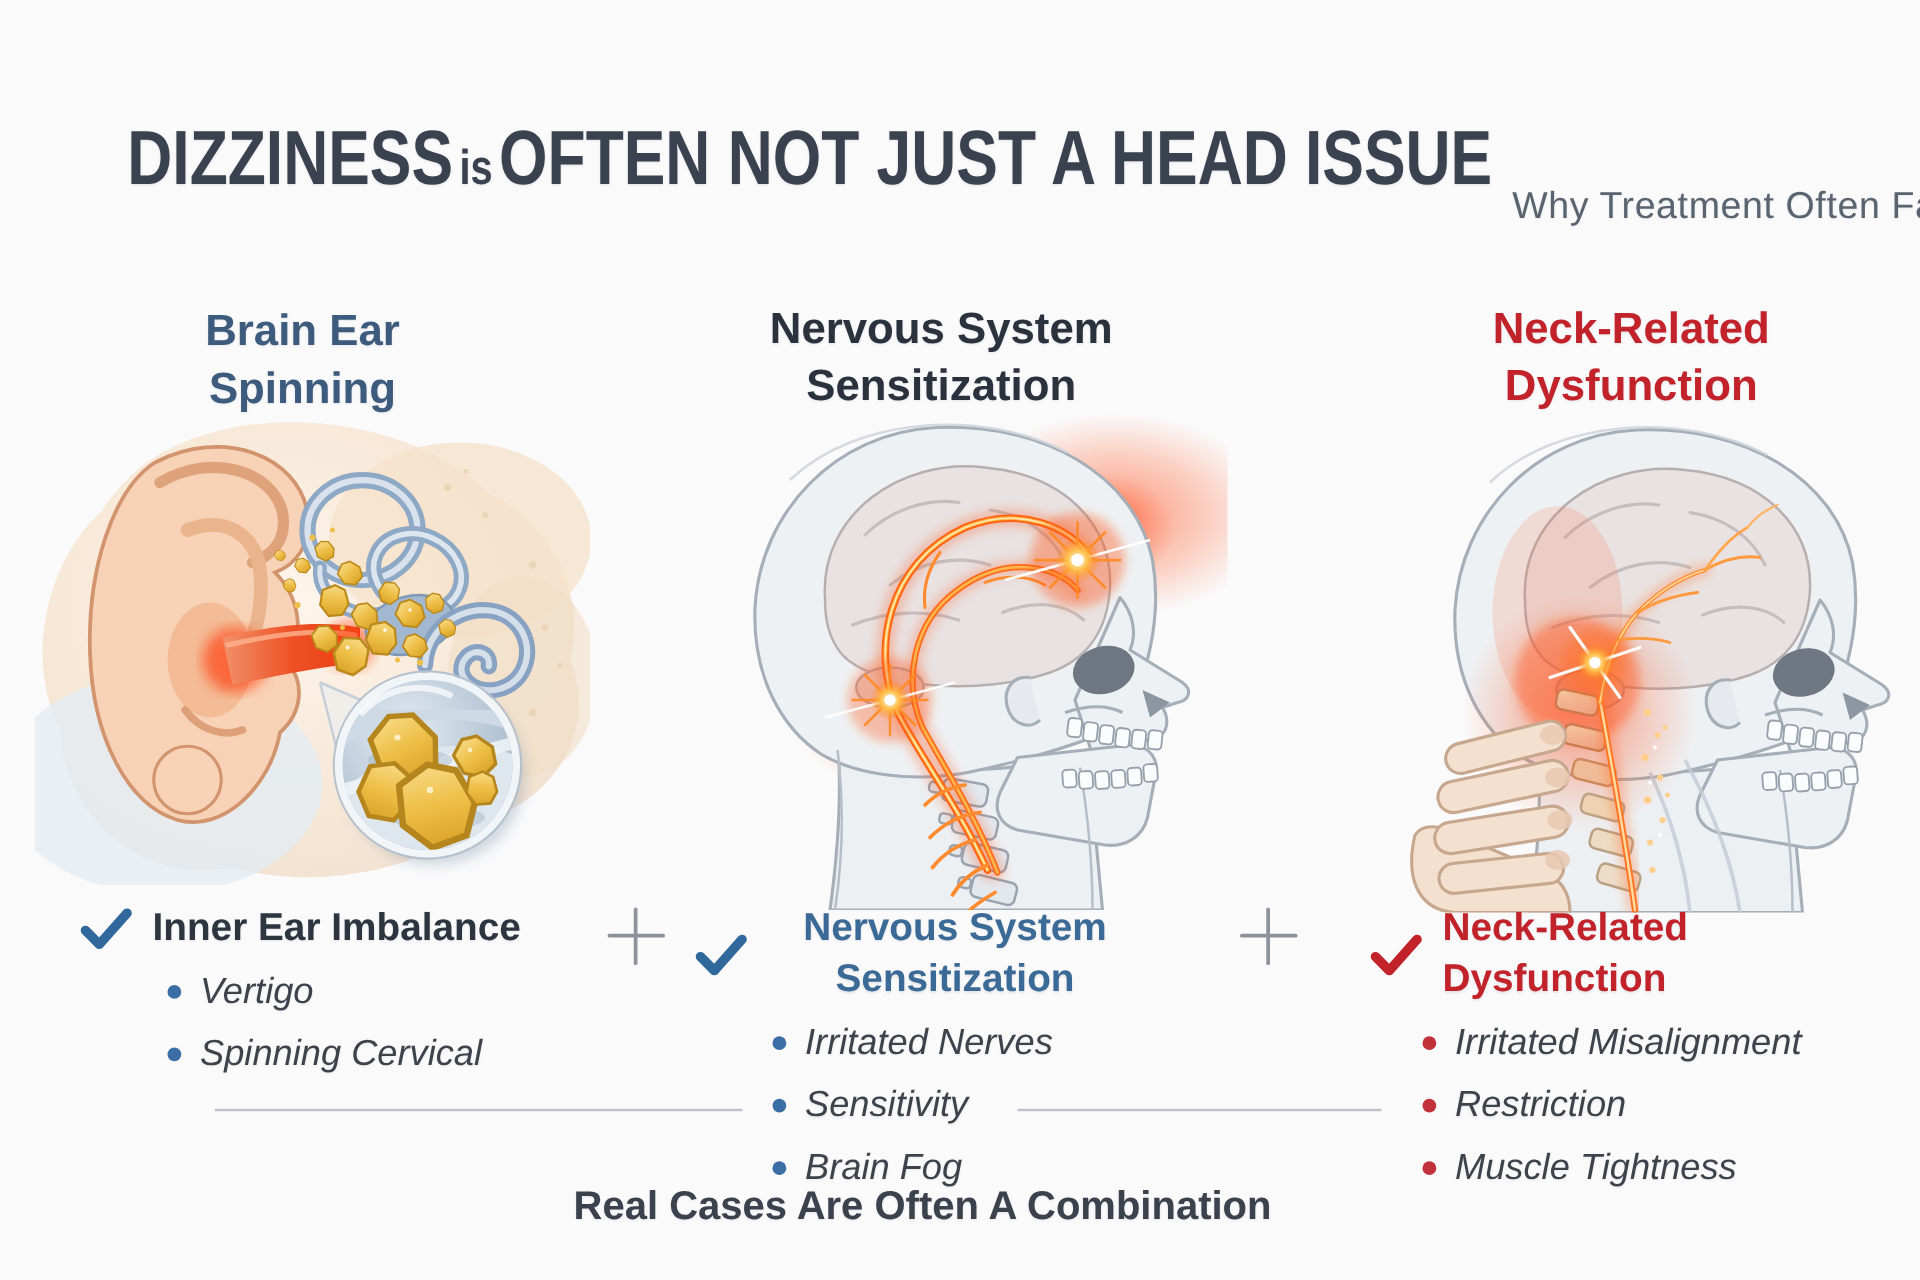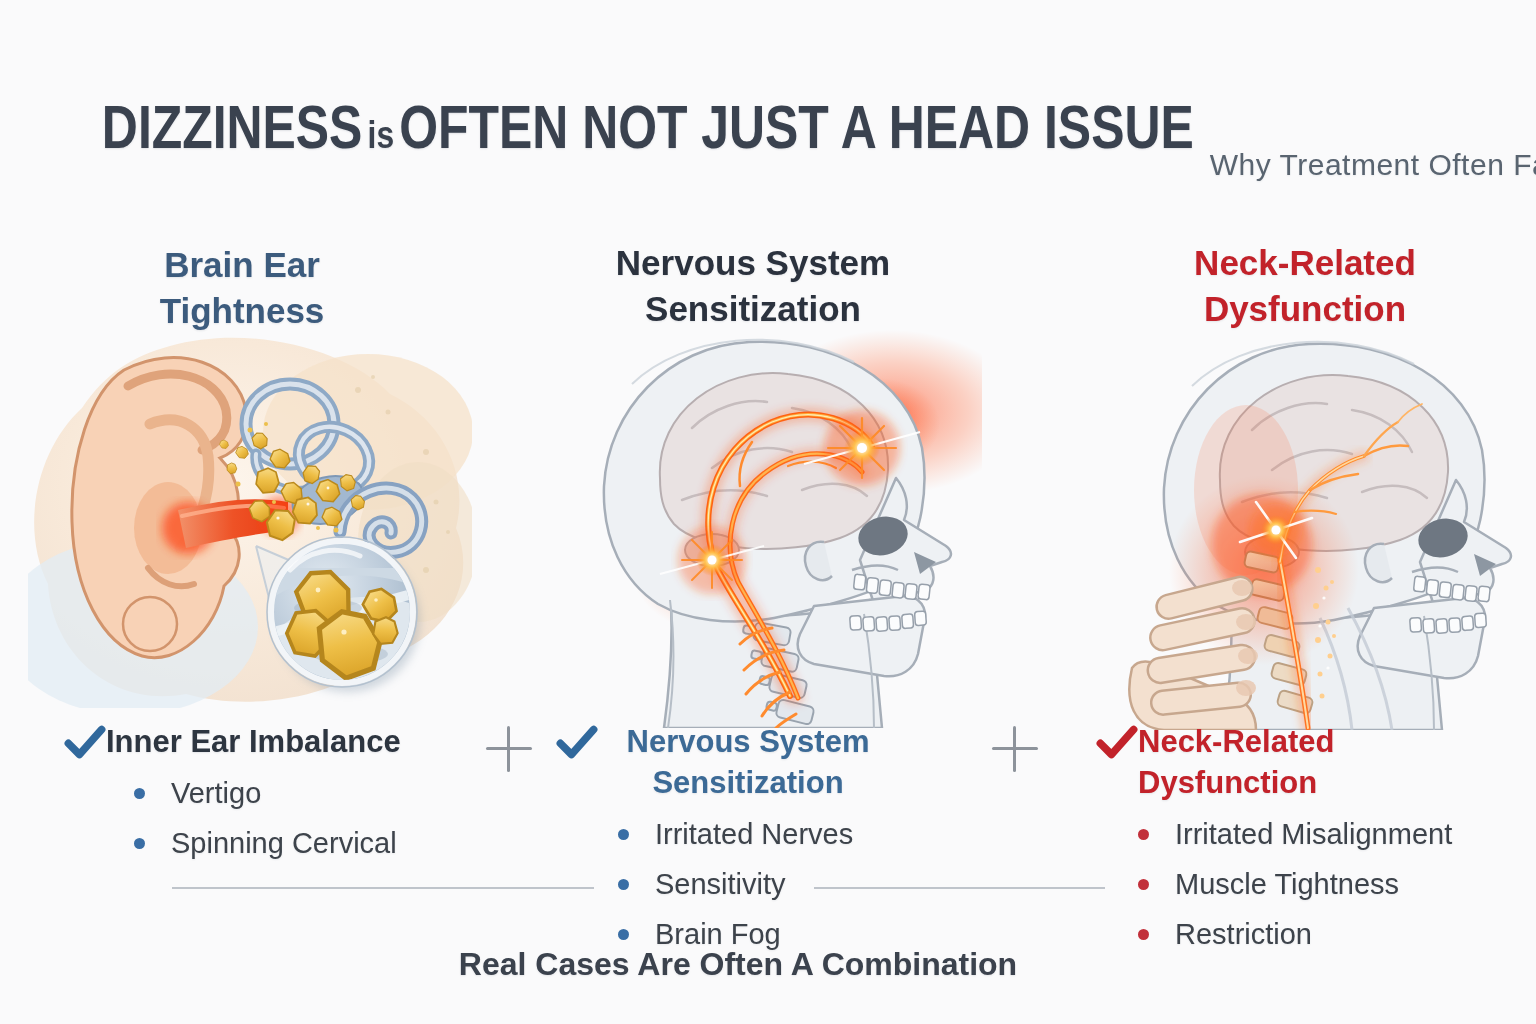--- a/index.html
+++ b/index.html
@@ -36,35 +36,35 @@
   
   .illus{pointer-events:none;}
   .il1{left:28px;top:332px;}
   .il2{left:552px;top:328px;}
   .il3{left:1104px;top:330px;}
   
   .summary{width:430px;}
   .s1{left:64px;top:722px;}
   .s2{left:556px;top:722px;}
   .s3{left:1096px;top:722px;}
-  .sum-head{display:flex;align-items:flex-start;}
+  .sum-head{display:flex;align-items:center;gap:16px;}
   .check{width:42px;height:36px;flex:0 0 auto;margin-top:2px;}
   .check svg{width:42px;height:36px;display:block;}
   .sum-title{font-size:31px;font-weight:700;line-height:1.32;
              text-shadow:0 1px 2px rgba(40,50,70,.10);}
   .sum-title .l2{display:block;}
   .s1 .sum-title{color:#2d3540;}
   .s2 .sum-title{color:#3c6a96;width:300px;text-align:center;font-weight:600;}
   .s3 .sum-title{color:#c2222a;font-weight:600;}
   .bullets{list-style:none;margin:14px 0 0 0;padding:0;font-size:29px;color:#3d434b;}
   .s1 .bullets{margin-left:70px;}
   .s2 .bullets{margin-left:62px;}
   .s3 .bullets{margin-left:42px;}
-  .bullets li{display:flex;align-items:center;gap:26px;margin-bottom:17px;
-              text-shadow:0 1px 2px rgba(40,50,70,.08);}
+  .bullets li{display:flex;align-items:center;gap:15px;margin-bottom:17px;
+              text-shadow:0 1px 2px rgba(40,50,70,.08);font-style:italic;}
   .dot{width:11px;height:11px;border-radius:50%;flex:0 0 auto;}
   .dot-blue{background:#3a6ea5;}
   .dot-red{background:#c2303a;}
   
   .plus{width:46px;height:46px;}
   .plus::before,.plus::after{content:"";position:absolute;background:#8d939b;border-radius:2px;}
   .plus::before{left:0;top:21px;width:46px;height:3px;}
   .plus::after{left:21px;top:0;width:3px;height:46px;}
   .p1{left:486px;top:726px;}
   .p2{left:992px;top:726px;}
@@ -83,21 +83,21 @@
 
 <h1 class="abs title">
   <span class="title-inner">
     <span class="t-big">DIZZINESS</span><span class="t-small">is</span><span class="t-big">OFTEN NOT JUST A HEAD ISSUE</span>
   </span>
 </h1>
 <div class="abs subtitle">Why Treatment Often Fails</div>
 
 <div class="abs colhead ch1">
   <span>Brain Ear</span>
-  <span>Tightness</span>
+  <span>Spinning</span>
 </div>
 <div class="abs colhead ch2">
   <span>Nervous System</span>
   <span>Sensitization</span>
 </div>
 <div class="abs colhead ch3">
   <span>Neck-Related</span>
   <span>Dysfunction</span>
 </div>
 
@@ -587,24 +587,24 @@
       <span class="l2">Dysfunction</span>
     </span>
   </div>
   <ul class="bullets">
     <li>
         <span class="dot dot-red"></span>
         <span>Irritated Misalignment</span>
       </li>
     <li>
         <span class="dot dot-red"></span>
+        <span>Restriction</span>
+      </li>
+    <li>
+        <span class="dot dot-red"></span>
         <span>Muscle Tightness</span>
-      </li>
-    <li>
-        <span class="dot dot-red"></span>
-        <span>Restriction</span>
       </li>
   </ul>
 </div>
 
 <div class="abs divider dvL"></div>
 <div class="abs divider dvR"></div>
 <div class="abs footer">Real Cases Are Often A Combination</div>
 
 </body></html>

